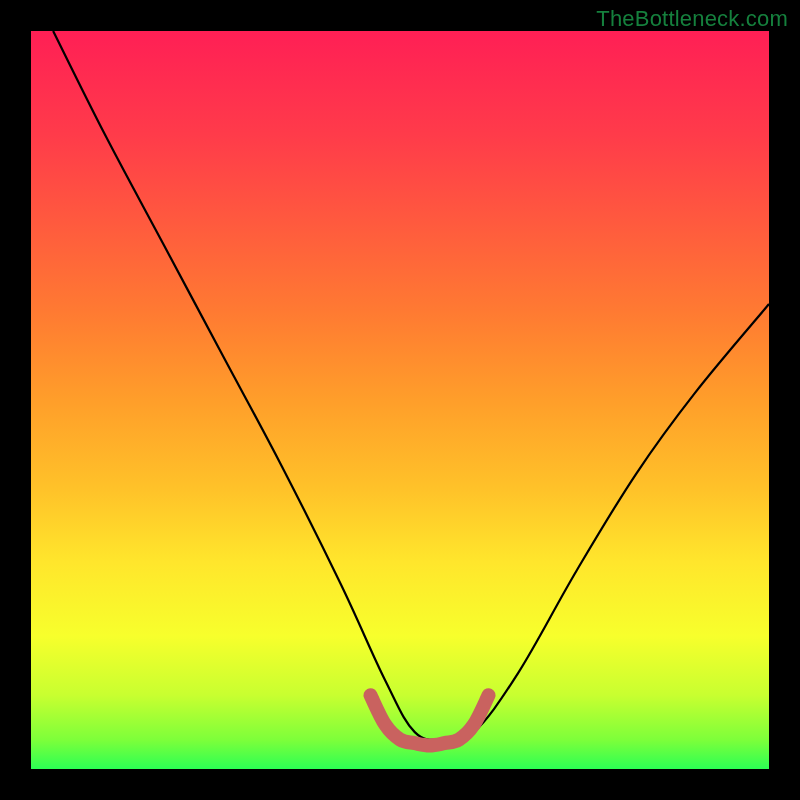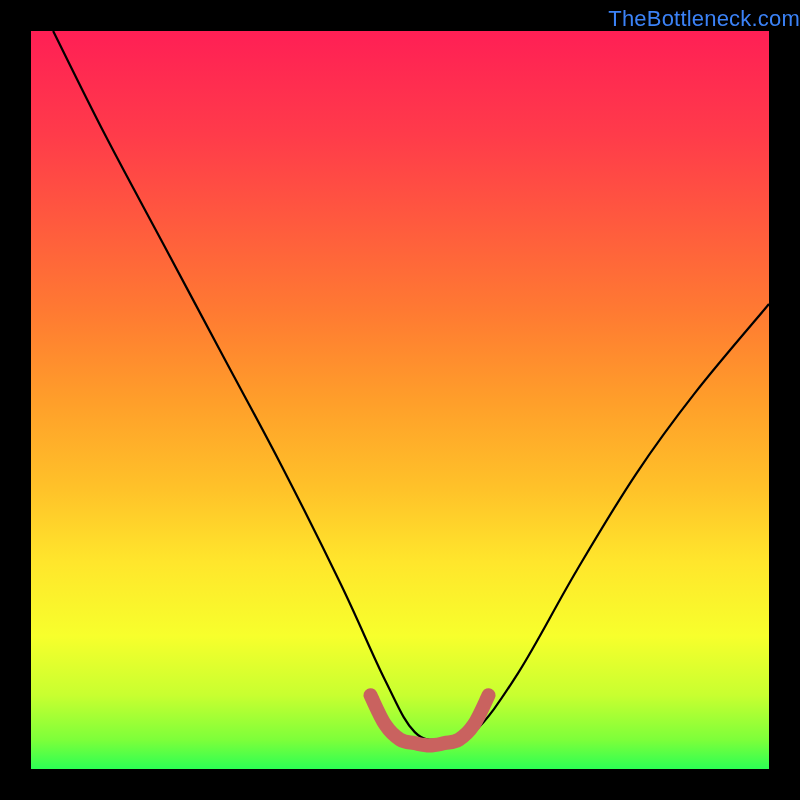--- a/index.html
+++ b/index.html
@@ -6,22 +6,22 @@
   body {
     width: 800px;
     height: 800px;
     background: #000;
     position: relative;
     font-family: Arial, sans-serif;
   }
   .watermark {
     position: absolute;
     top: 6px;
-    right: 0;
-    color: #3b82f6;
+    right: 12px;
+    color: #15803d;
     font-size: 22px;
     font-weight: 500;
     z-index: 10;
     letter-spacing: 0.2px;
   }
   .plot-area {
     position: absolute;
     left: 31px;
     top: 31px;
     width: 738px;

